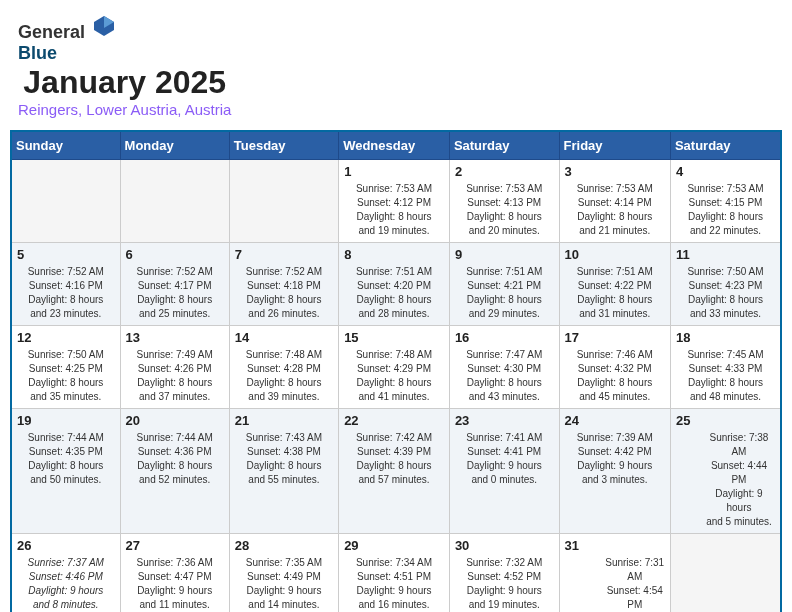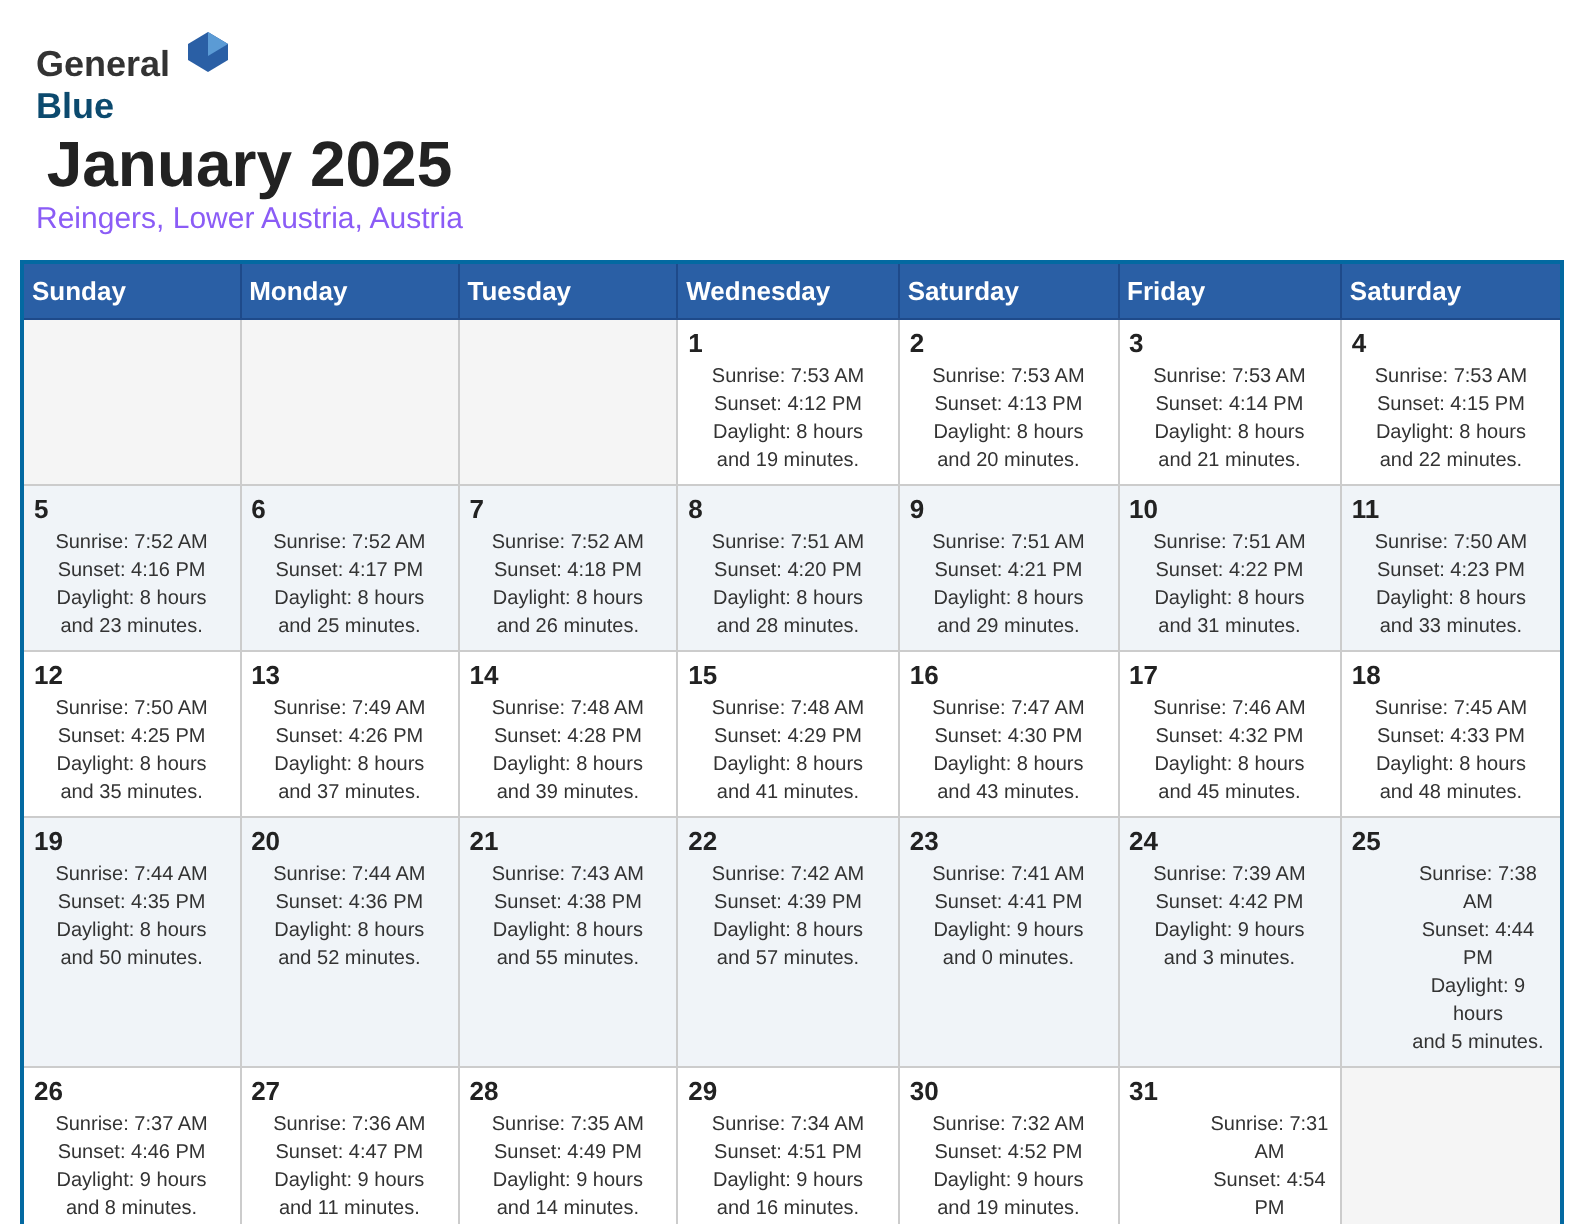--- a/index.html
+++ b/index.html
@@ -309,21 +309,21 @@
           <div class="day-number">25</div>
           <div class="day-info" style="white-space: pre-line; margin-left: 27px;">Sunrise: 7:38 AM
 Sunset: 4:44 PM
 Daylight: 9 hours
 and 5 minutes.</div>
         </td>
       </tr>
       <tr>
         <td>
           <div class="day-number">26</div>
-          <div class="day-info" style="white-space: pre-line;">Sunrise: 7:37 AM
+          <div class="day-info" style="white-space: pre-line; font-style: italic;">Sunrise: 7:37 AM
 Sunset: 4:46 PM
 Daylight: 9 hours
 and 8 minutes.</div>
         </td>
         <td>
           <div class="day-number">27</div>
           <div class="day-info" style="white-space: pre-line;">Sunrise: 7:36 AM
 Sunset: 4:47 PM
 Daylight: 9 hours
 and 11 minutes.</div>

